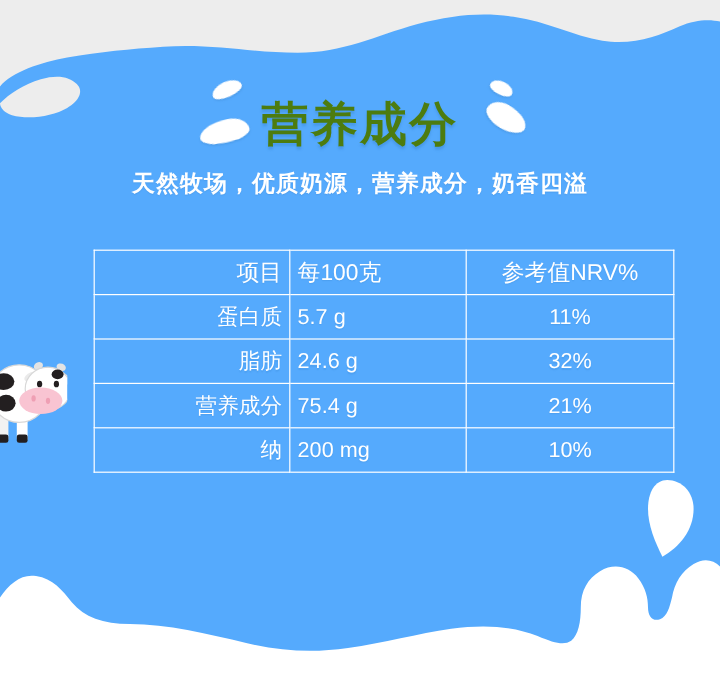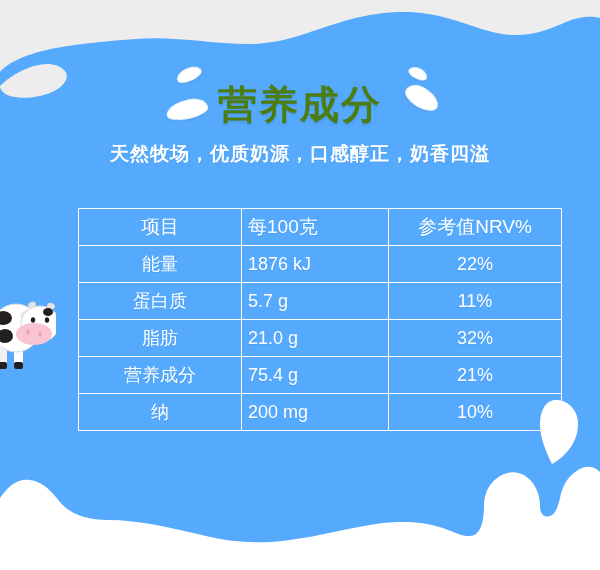--- a/index.html
+++ b/index.html
@@ -113,21 +113,21 @@
   }
   table.nutrition td {
     border: 1px solid #ffffff;
     color: #ffffff;
     font-size: 18px;
     height: 36px;
     padding: 0 6px;
     white-space: nowrap;
     text-shadow: 0 1px 1px rgba(40,110,180,0.18);
   }
-  td.col-item   { width: 150px; text-align: center;  padding-left: 18px; }
+  td.col-item   { width: 150px; text-align: right;  padding-left: 18px; }
   td.col-per    { width: 134px; text-align: left; }
   td.col-nrv    { width: 160px; text-align: center; margin-left: 45px; }
   tr.head-row td { font-size: 19px; }
 
   
   .cow {
     position: absolute;
     left: -6px;
     top: 276px;
     width: 62px;
@@ -188,47 +188,42 @@
     <div class="droplet drop-a"></div>
     <div class="droplet drop-b"></div>
     <div class="droplet drop-c"></div>
     <div class="droplet drop-d"></div>
 
     <div class="title-wrap">
       <span class="main-title">营养成分</span>
     </div>
 
     <div class="subtitle-wrap">
-      <span class="subtitle">天然牧场，优质奶源，口感醇正，奶香四溢</span>
+      <span class="subtitle">天然牧场，优质奶源，营养成分，奶香四溢</span>
     </div>
 
     <div class="table-wrap">
       <table class="nutrition">
         <tbody>
           <tr class="head-row">
             <td class="col-item">项目</td>
             <td class="col-per">每100克</td>
             <td class="col-nrv">参考值NRV%</td>
           </tr>
 
-          <tr>
-            <td class="col-item">能量</td>
-            <td class="col-per">1876 kJ</td>
-            <td class="col-nrv">22%</td>
-          </tr>
 
           <tr>
             <td class="col-item">蛋白质</td>
             <td class="col-per">5.7 g</td>
             <td class="col-nrv">11%</td>
           </tr>
 
           <tr>
             <td class="col-item">脂肪</td>
-            <td class="col-per">21.0 g</td>
+            <td class="col-per">24.6 g</td>
             <td class="col-nrv">32%</td>
           </tr>
 
           <tr>
             <td class="col-item">营养成分</td>
             <td class="col-per">75.4 g</td>
             <td class="col-nrv">21%</td>
           </tr>
 
           <tr>

